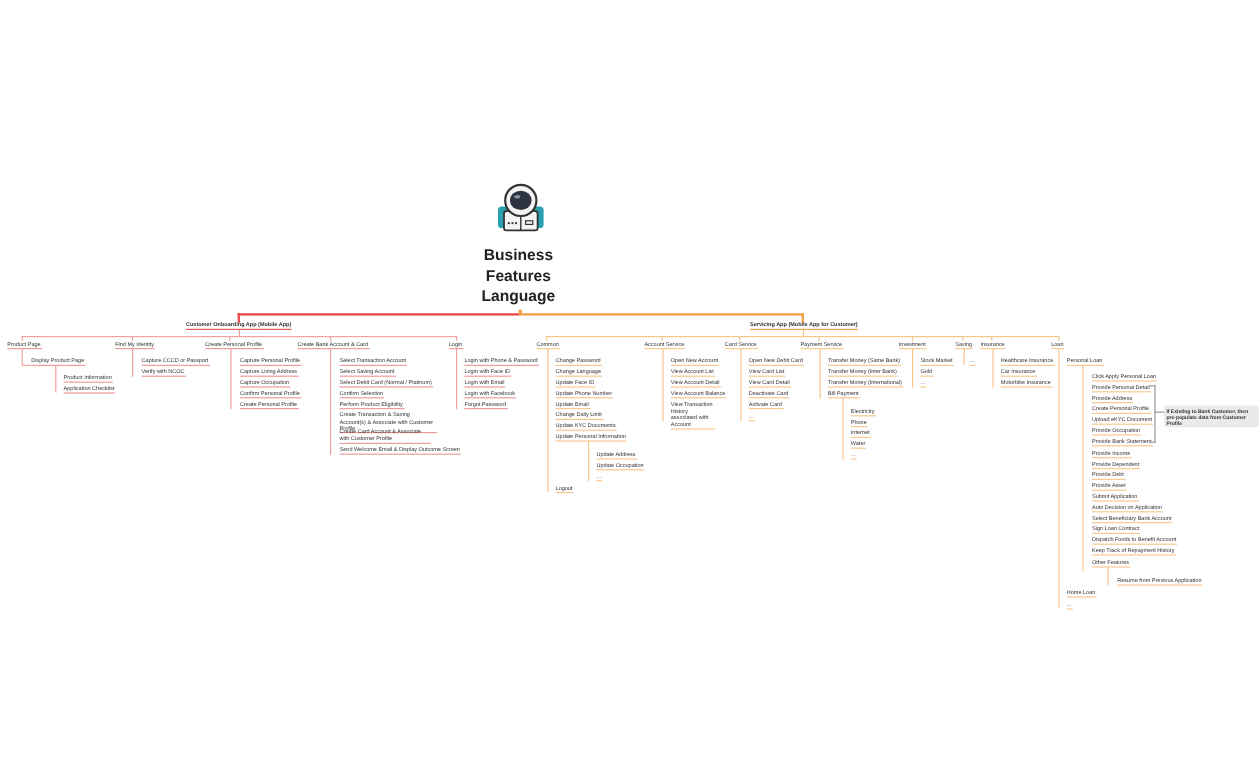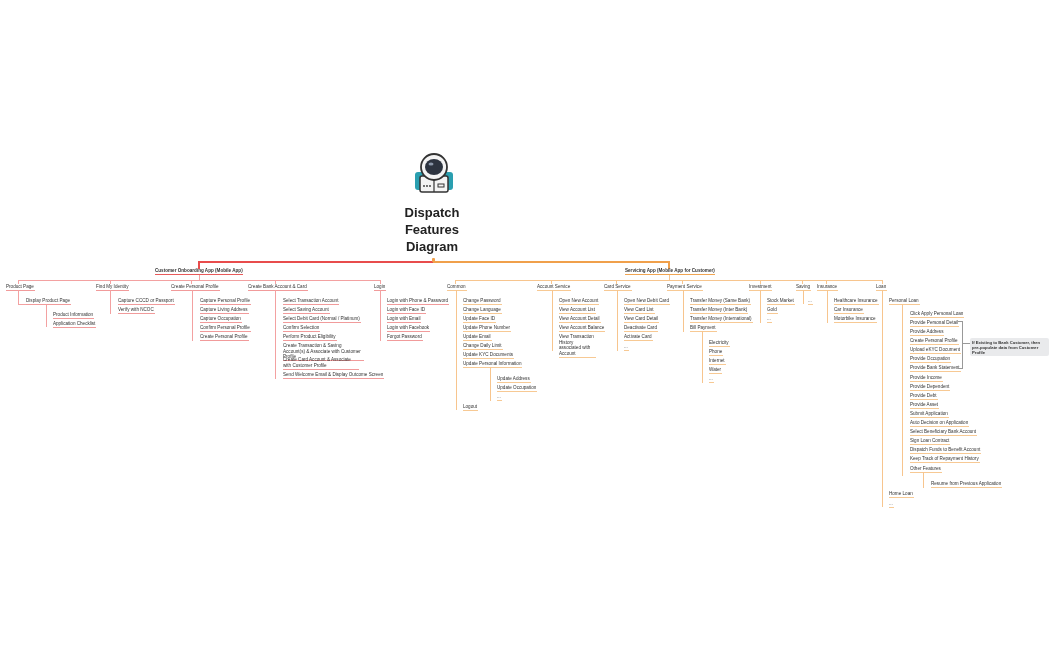--- a/index.html
+++ b/index.html
@@ -36,23 +36,23 @@
     <ellipse cx="22" cy="15" rx="9" ry="8" fill="#2d3440"></ellipse>
     <ellipse cx="19" cy="12" rx="2.5" ry="1.5" fill="#8a96a8"></ellipse>
     <line x1="22" y1="28" x2="22" y2="40" stroke="#333" stroke-width="1.2"></line>
     <circle cx="12" cy="34" r="0.9" fill="#333"></circle>
       <circle cx="15" cy="34" r="0.9" fill="#333"></circle>
       <circle cx="18" cy="34" r="0.9" fill="#333"></circle>
     <rect x="26" y="32" width="6" height="3" fill="none" stroke="#333" stroke-width="1"></rect>
   </svg>
 
   <div id="title">
-    <div>Dispatch</div>
+    <div>Business</div>
     <div>Features</div>
-    <div>Diagram</div>
+    <div>Language</div>
   </div>
 
   <div class="line" style="left:198px;top:261px;width:235px;height:2px;background:#e84c4c"></div>
   <div class="line" style="left:433px;top:261px;width:236px;height:2px;background:#f0a04b"></div>
   <div class="line" style="left:432px;top:258px;width:3px;height:4px;background:#f0a04b;border-radius:1px"></div>
   <div class="line" style="left:198px;top:261px;width:2px;height:8px;background:#e84c4c"></div>
   <div class="line" style="left:668px;top:261px;width:2px;height:8px;background:#f0a04b"></div>
 
   <div class="lbl bold ul-rh" style="left:155px;top:268px;">Customer Onboarding App (Mobile App)</div>
   <div class="lbl bold ul-oh" style="left:625px;top:268px;">Servicing App (Mobile App for Customer)</div>

